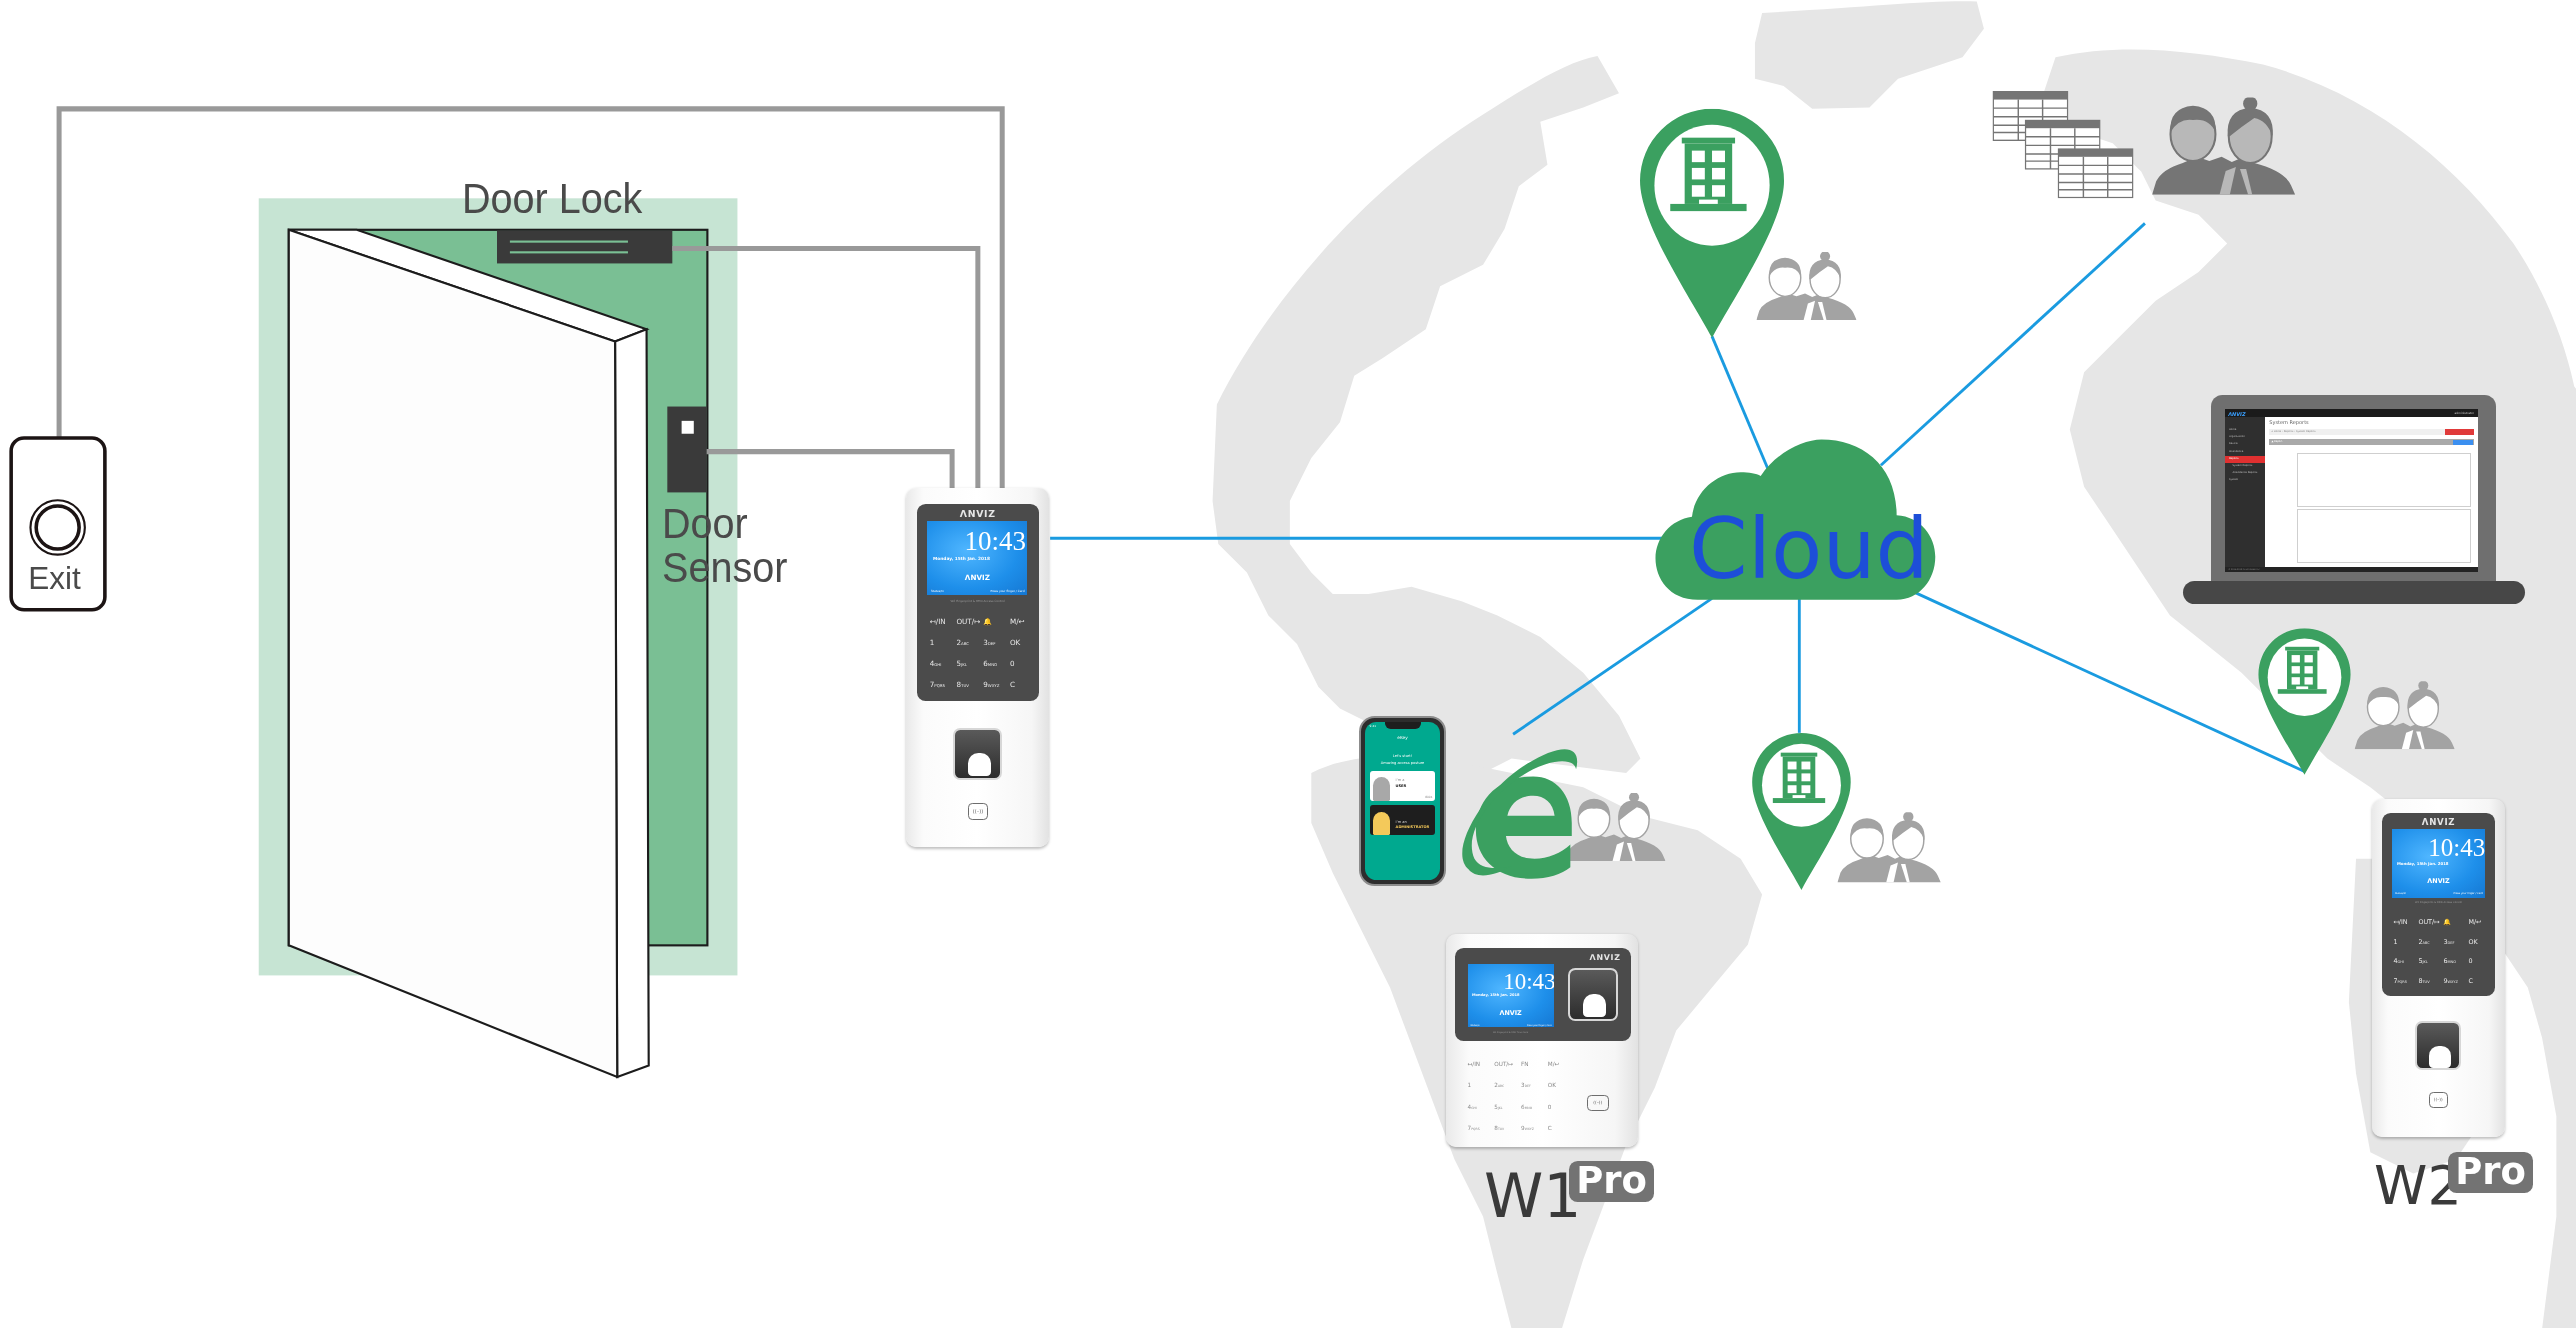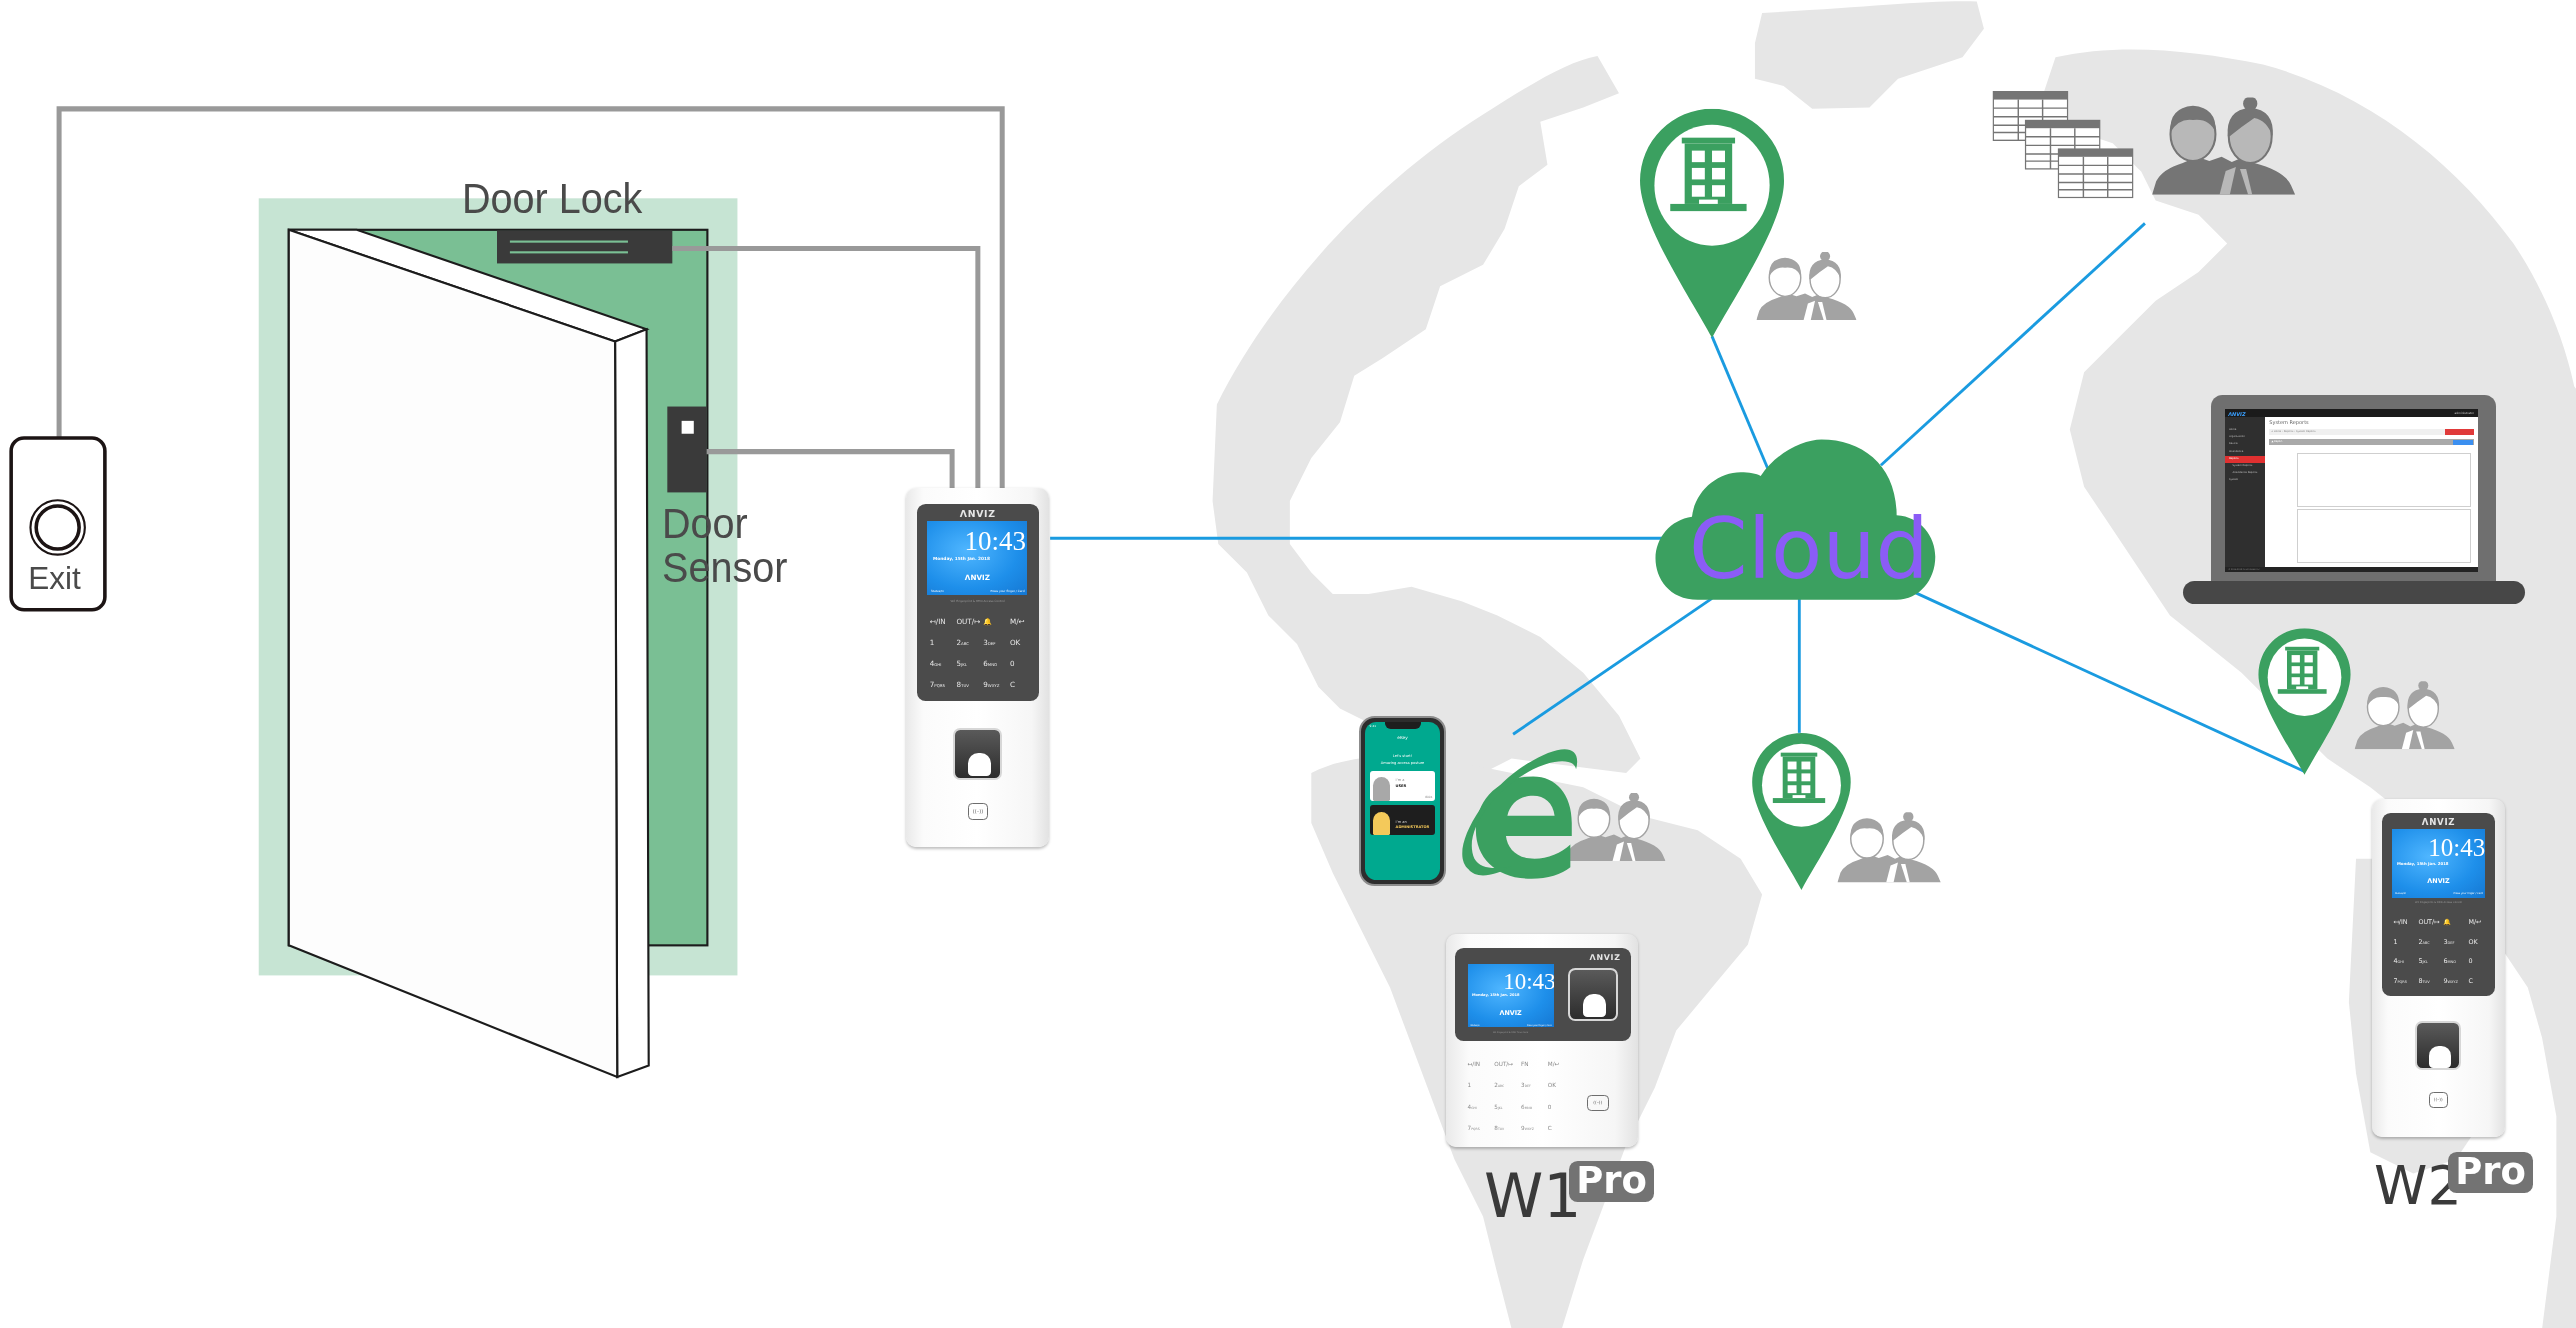--- a/index.html
+++ b/index.html
@@ -3,21 +3,21 @@
 <meta charset="utf-8">
 <style>
   html, body { margin: 0; padding: 0; background: #ffffff; }
   body { width: 2576px; height: 1329px; position: relative; overflow: hidden; font-family: "DejaVu Sans", sans-serif; }
   #stage { position: absolute; left: 9px; top: 0; width: 2576px; height: 1329px; }
   .lbl { position: absolute; color: #4a4a4a; font-family: "Liberation Sans", sans-serif; white-space: nowrap; line-height: 1; }
   .door-lbl { font-size: 43px; transform: scaleX(0.92); transform-origin: left top; }
   .exit-lbl { font-size: 31.5px; }
   .model-lbl { font-family: "DejaVu Sans", sans-serif; font-size: 60px; color: #3a3a3a; }
   .pro-badge { position: absolute; background: #737373; color: #fff; font-family: "DejaVu Sans", sans-serif; font-weight: bold; font-size: 37px; border-radius: 8.6px; padding: 1.4px 7.2px 2.9px 7.2px; line-height: 1; }
-  .cloud-lbl { position: absolute; font-family: "DejaVu Sans", sans-serif; color: #8b5cf6; font-size: 84px; line-height: 1; }
+  .cloud-lbl { position: absolute; font-family: "DejaVu Sans", sans-serif; color: #1d4ed8; font-size: 84px; line-height: 1; }
 
   
   .dev { position: absolute; background: linear-gradient(90deg,#e9e9e9 0%,#fbfbfb 12%,#ffffff 50%,#f6f6f6 88%,#e2e2e2 100%); border-radius: 10px; box-shadow: 0 1.4px 2.9px rgba(0,0,0,0.25); }
   .dev .panel { position: absolute; background: #4b4b4b; border-radius: 8.6px; }
   .dev .brand { position: absolute; color: #e6e6e6; font-family: "DejaVu Sans", sans-serif; font-weight: bold; letter-spacing: 0.7px; text-align: center; }
   .dev .screen { position: absolute; background: radial-gradient(ellipse at 40% 40%, #4fb6ff 0%, #1e8fea 60%, #1577d2 100%); overflow: hidden; }
   .dev .screen .time { position: absolute; color: #fff; font-family: Liberation Serif, serif; font-weight: 200; line-height: 1; margin-left: 32px; }
   .dev .screen .date { position: absolute; color: #fff; font-family: "DejaVu Sans", sans-serif; font-weight: bold; line-height: 1; }
   .dev .screen .sbrand { position: absolute; color: #fff; font-family: "DejaVu Sans", sans-serif; font-weight: bold; text-align: center; width: 100%; line-height: 1; }
   .dev .screen .stat { position: absolute; color: #fff; font-family: "DejaVu Sans", sans-serif; line-height: 1; }

